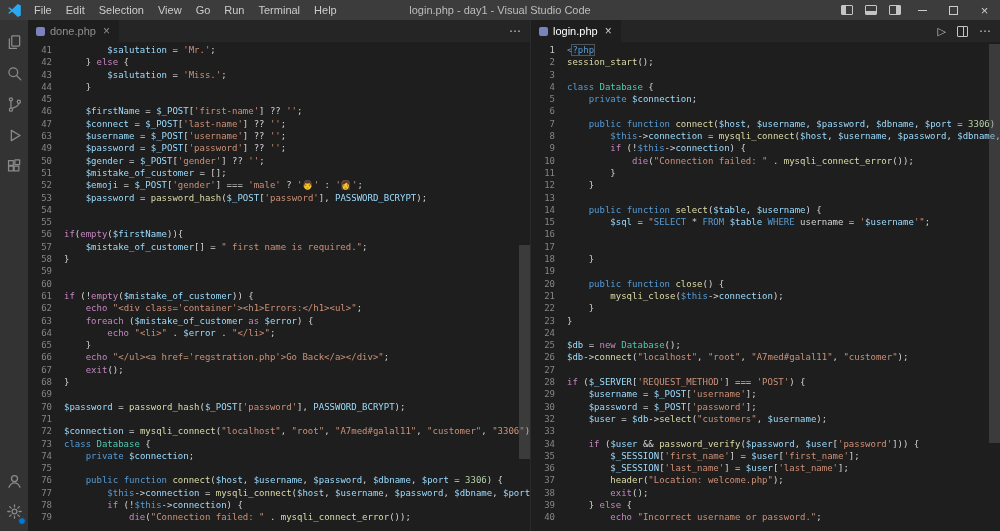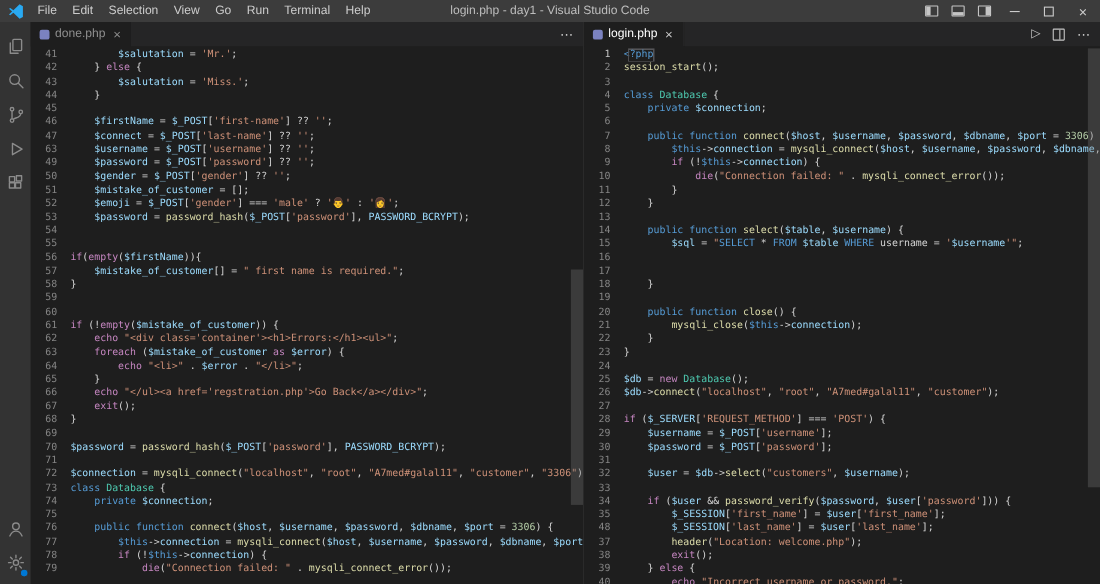--- a/index.html
+++ b/index.html
@@ -261,26 +261,25 @@
         <div class="line"><span class="num">21</span><span class="txt"><span class="p">        </span><span class="f">mysqli_close</span><span class="p">(</span><span class="b">$this</span><span class="p">-&gt;</span><span class="v">connection</span><span class="p">);</span></span></div>
         <div class="line"><span class="num">22</span><span class="txt"><span class="p">    }</span></span></div>
         <div class="line"><span class="num">23</span><span class="txt"><span class="p">}</span></span></div>
         <div class="line"><span class="num">24</span><span class="txt"></span></div>
         <div class="line"><span class="num">25</span><span class="txt"><span class="v">$db</span><span class="p"> = </span><span class="k">new</span><span class="p"> </span><span class="t">Database</span><span class="p">();</span></span></div>
         <div class="line"><span class="num">26</span><span class="txt"><span class="v">$db</span><span class="p">-&gt;</span><span class="f">connect</span><span class="p">(</span><span class="s">"localhost"</span><span class="p">, </span><span class="s">"root"</span><span class="p">, </span><span class="s">"A7med#galal11"</span><span class="p">, </span><span class="s">"customer"</span><span class="p">);</span></span></div>
         <div class="line"><span class="num">27</span><span class="txt"></span></div>
         <div class="line"><span class="num">28</span><span class="txt"><span class="k">if</span><span class="p"> (</span><span class="v">$_SERVER</span><span class="p">[</span><span class="s">'REQUEST_METHOD'</span><span class="p">] === </span><span class="s">'POST'</span><span class="p">) {</span></span></div>
         <div class="line"><span class="num">29</span><span class="txt"><span class="p">    </span><span class="v">$username</span><span class="p"> = </span><span class="v">$_POST</span><span class="p">[</span><span class="s">'username'</span><span class="p">];</span></span></div>
         <div class="line"><span class="num">30</span><span class="txt"><span class="p">    </span><span class="v">$password</span><span class="p"> = </span><span class="v">$_POST</span><span class="p">[</span><span class="s">'password'</span><span class="p">];</span></span></div>
-        <div class="line"><span class="num">31</span><span class="txt"></span></div>
         <div class="line"><span class="num">32</span><span class="txt"><span class="p">    </span><span class="v">$user</span><span class="p"> = </span><span class="v">$db</span><span class="p">-&gt;</span><span class="f">select</span><span class="p">(</span><span class="s">"customers"</span><span class="p">, </span><span class="v">$username</span><span class="p">);</span></span></div>
         <div class="line"><span class="num">33</span><span class="txt"></span></div>
         <div class="line"><span class="num">34</span><span class="txt"><span class="p">    </span><span class="k">if</span><span class="p"> (</span><span class="v">$user</span><span class="p"> &amp;&amp; </span><span class="f">password_verify</span><span class="p">(</span><span class="v">$password</span><span class="p">, </span><span class="v">$user</span><span class="p">[</span><span class="s">'password'</span><span class="p">])) {</span></span></div>
         <div class="line"><span class="num">35</span><span class="txt"><span class="p">        </span><span class="v">$_SESSION</span><span class="p">[</span><span class="s">'first_name'</span><span class="p">] = </span><span class="v">$user</span><span class="p">[</span><span class="s">'first_name'</span><span class="p">];</span></span></div>
-        <div class="line"><span class="num">48</span><span class="txt"><span class="p">        </span><span class="v">$_SESSION</span><span class="p">[</span><span class="s">'last_name'</span><span class="p">] = </span><span class="v">$user</span><span class="p">[</span><span class="s">'last_name'</span><span class="p">];</span></span></div>
+        <div class="line"><span class="num">36</span><span class="txt"><span class="p">        </span><span class="v">$_SESSION</span><span class="p">[</span><span class="s">'last_name'</span><span class="p">] = </span><span class="v">$user</span><span class="p">[</span><span class="s">'last_name'</span><span class="p">];</span></span></div>
         <div class="line"><span class="num">37</span><span class="txt"><span class="p">        </span><span class="f">header</span><span class="p">(</span><span class="s">"Location: welcome.php"</span><span class="p">);</span></span></div>
         <div class="line"><span class="num">38</span><span class="txt"><span class="p">        </span><span class="k">exit</span><span class="p">();</span></span></div>
         <div class="line"><span class="num">39</span><span class="txt"><span class="p">    } </span><span class="k">else</span><span class="p"> {</span></span></div>
         <div class="line"><span class="num">40</span><span class="txt"><span class="p">        </span><span class="k">echo</span><span class="p"> </span><span class="s">"Incorrect username or password."</span><span class="p">;</span></span></div>
       </div>
     <div class="sb-thumb right-sb"></div>
   </div>
 </div>
 
 </body></html>

